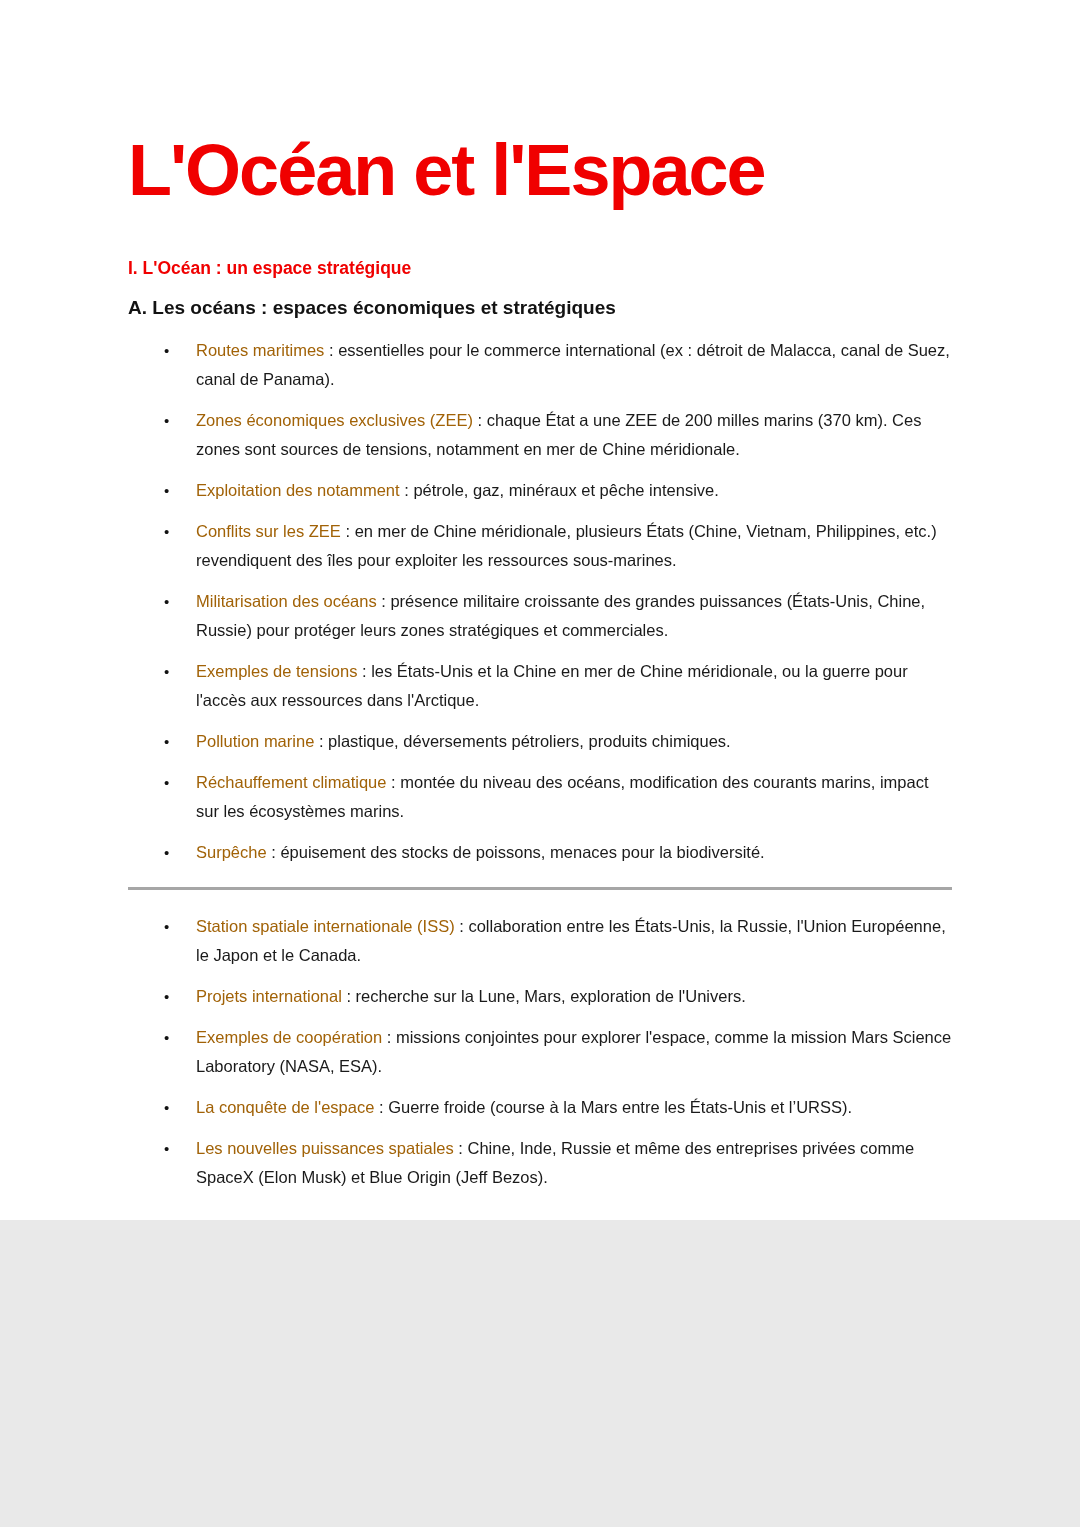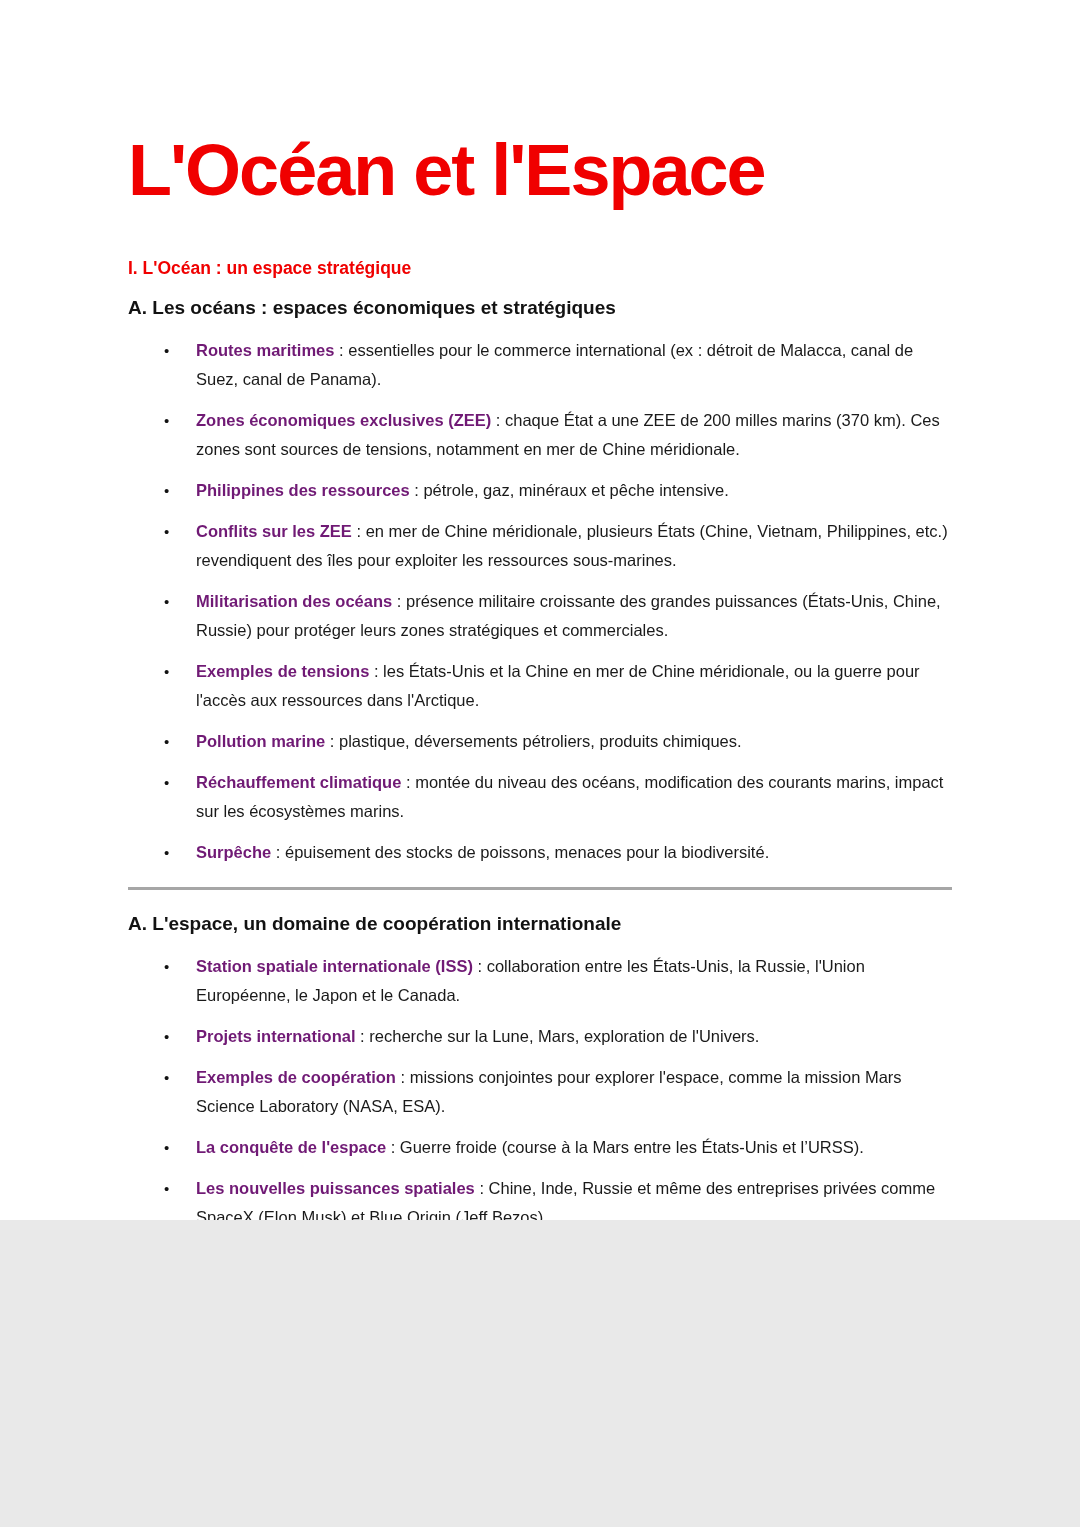--- a/index.html
+++ b/index.html
@@ -52,21 +52,21 @@
     font-size:16.5px;
     line-height:29px;
   }
   ul.bullet-list .dot{
     position:absolute;
     left:36px;top:0;
     font-size:15px;
     line-height:29px;
     color:#121212;
   }
-  ul.bullet-list b{font-weight:700;color:#701a75;}
+  ul.bullet-list b{font-weight:400;color:#a16207;}
   hr.divider{
     border:none;
     height:3px;
     background:var(--divider);
     margin:20px 0 22px 0;
   }
 </style>
 </head>
 <body>
 
@@ -81,21 +81,21 @@
     <li>
       <span class="dot">•</span>
       <b>Routes maritimes</b><span> : essentielles pour le commerce international (ex : détroit de Malacca, canal de Suez, canal de Panama).</span>
     </li>
     <li>
       <span class="dot">•</span>
       <b>Zones économiques exclusives (ZEE)</b><span> : chaque État a une ZEE de 200 milles marins (370 km). Ces zones sont sources de tensions, notamment en mer de Chine méridionale.</span>
     </li>
     <li>
       <span class="dot">•</span>
-      <b>Philippines des ressources</b><span> : pétrole, gaz, minéraux et pêche intensive.</span>
+      <b>Exploitation des notamment</b><span> : pétrole, gaz, minéraux et pêche intensive.</span>
     </li>
   </ul>
 
   <ul class="bullet-list">
     <li>
       <span class="dot">•</span>
       <b>Conflits sur les ZEE</b><span> : en mer de Chine méridionale, plusieurs États (Chine, Vietnam, Philippines, etc.) revendiquent des îles pour exploiter les ressources sous-marines.</span>
     </li>
     <li>
       <span class="dot">•</span>
@@ -118,21 +118,20 @@
     </li>
     <li>
       <span class="dot">•</span>
       <b>Surpêche</b><span> : épuisement des stocks de poissons, menaces pour la biodiversité.</span>
     </li>
   </ul>
 
   <hr class="divider">
 
 
-  <h3 class="subsection-heading">A. L'espace, un domaine de coopération internationale</h3>
   <ul class="bullet-list">
     <li>
       <span class="dot">•</span>
       <b>Station spatiale internationale (ISS)</b><span> : collaboration entre les États-Unis, la Russie, l'Union Européenne, le Japon et le Canada.</span>
     </li>
     <li>
       <span class="dot">•</span>
       <b>Projets international</b><span> : recherche sur la Lune, Mars, exploration de l'Univers.</span>
     </li>
     <li>

